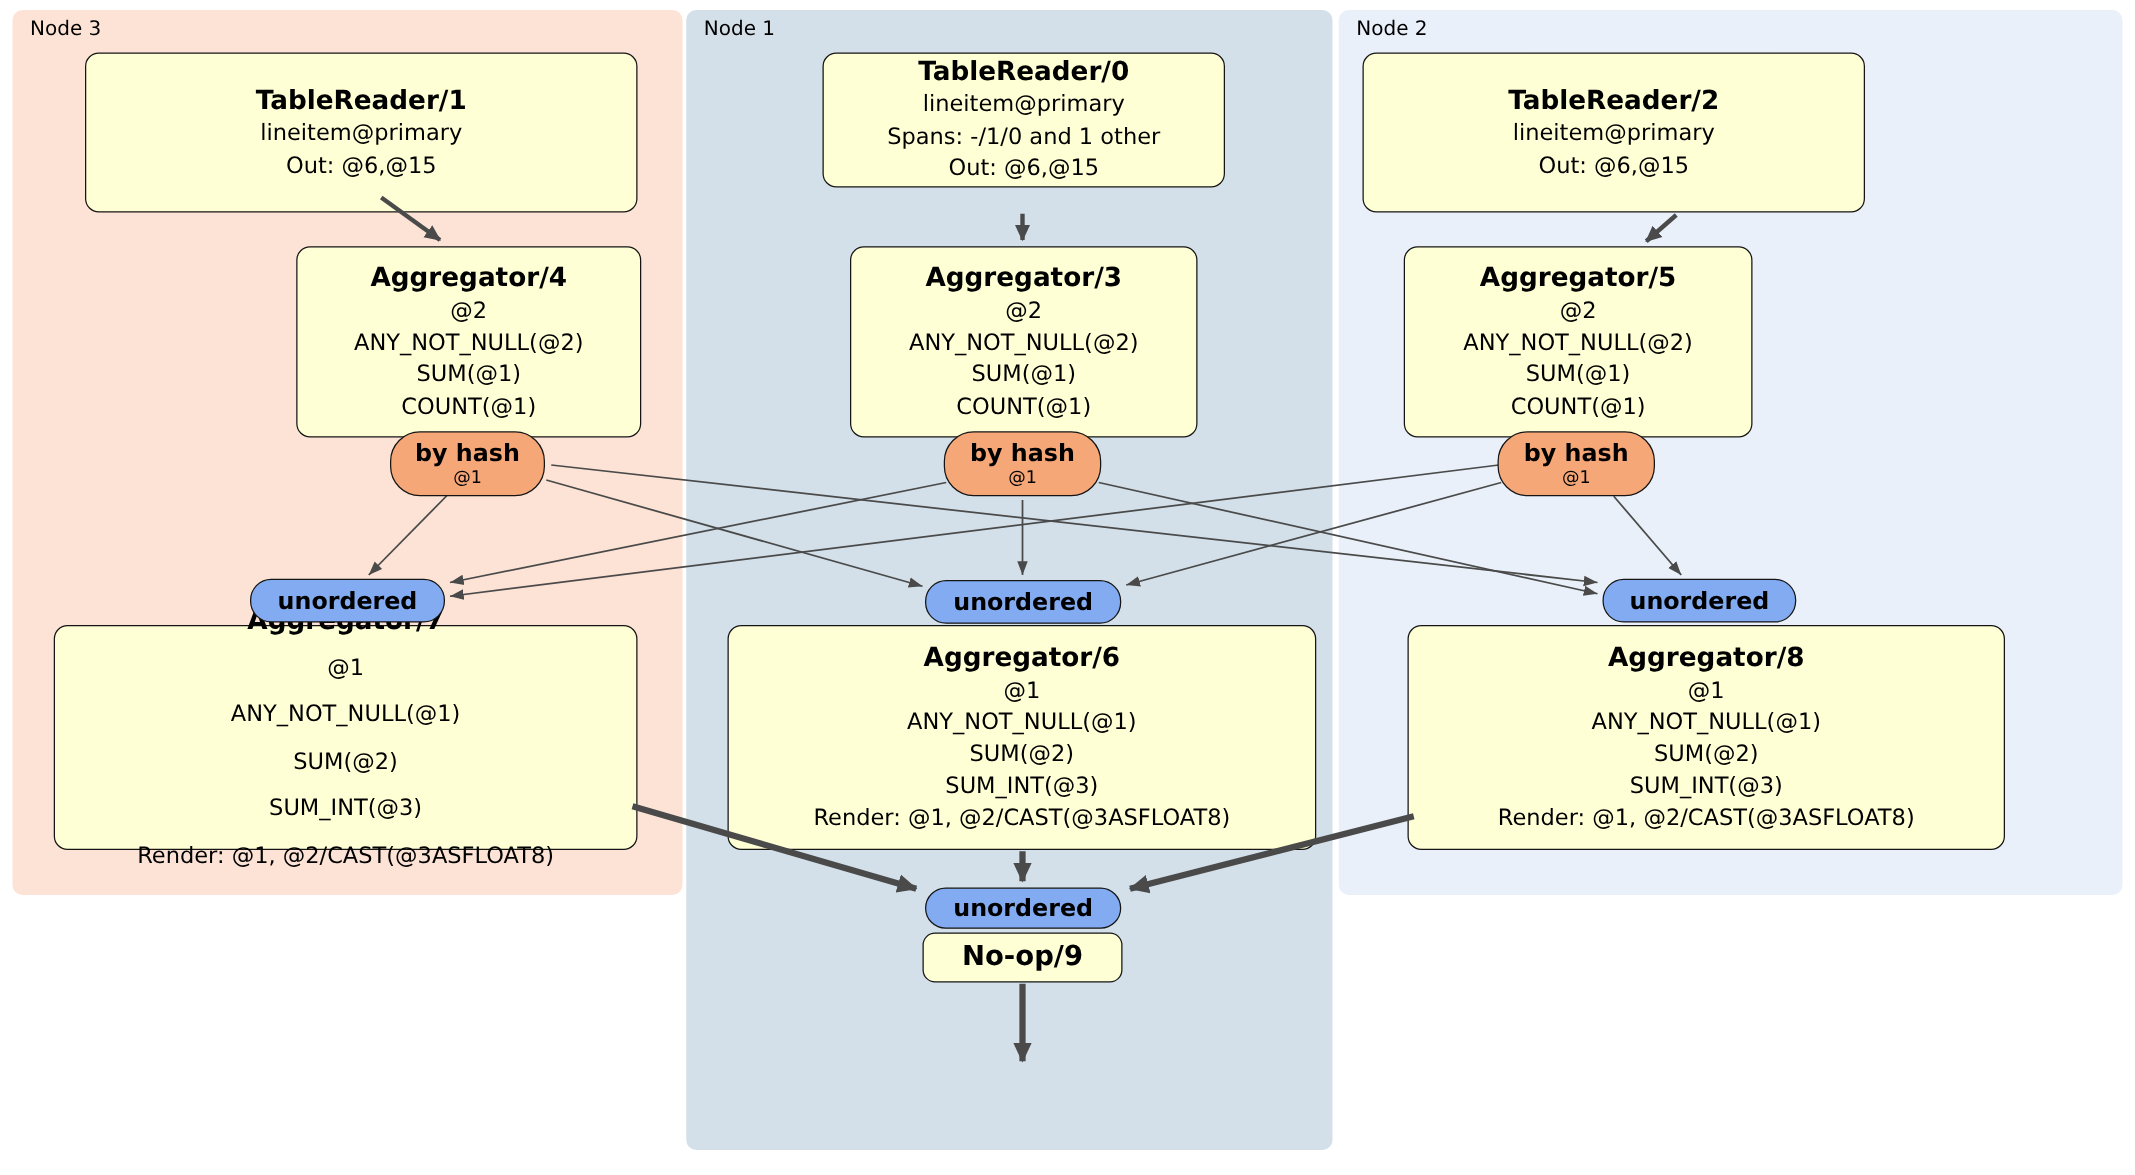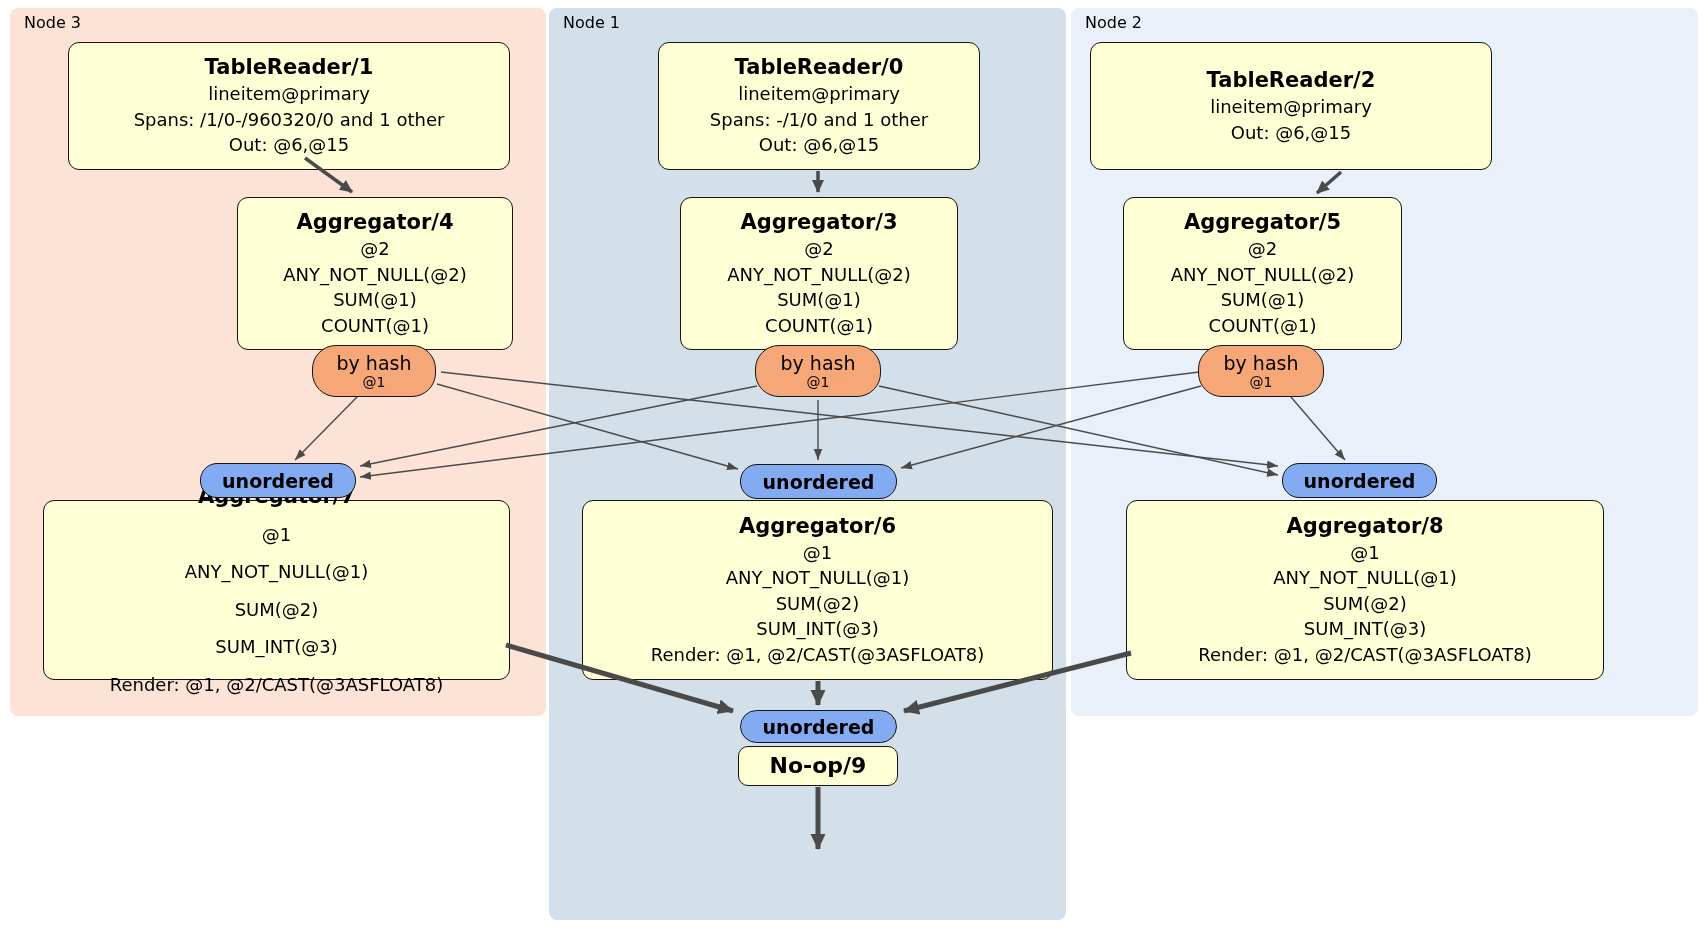--- a/index.html
+++ b/index.html
@@ -20,28 +20,28 @@
     display:flex;flex-direction:column;align-items:center;justify-content:center;
     text-align:center;z-index:3;box-sizing:border-box;padding:2px 3px;
   }
   .proc-title{font-weight:bold;font-size:21px;line-height:27px;white-space:nowrap;}
   .proc-row{font-size:18px;line-height:25.5px;white-space:nowrap;}
   .capsule{
     position:absolute;display:flex;flex-direction:column;align-items:center;justify-content:center;
     border:1.6px solid #151515;z-index:4;text-align:center;box-sizing:border-box;
   }
   .router{background:#f6a778;border-radius:24px;}
-  .router-label{font-weight:normal;font-size:19px;line-height:22px;}
+  .router-label{font-weight:bold;font-size:19px;line-height:22px;}
   .router-detail{font-size:14px;line-height:16px;}
   .stream{background:#82abf1;border-radius:17px;}
   .stream-label{font-weight:bold;font-size:19px;line-height:20px;}
   .final-title{font-weight:bold;font-size:22px;line-height:26px;white-space:nowrap;}
   
   .tr1{left:68px;top:42px;width:442px;height:128px;}
-  .tr0{left:658px;top:42px;width:322px;height:128px;text-align:right;}
+  .tr0{left:658px;top:42px;width:322px;height:108px;text-align:right;}
   .tr2{left:1090px;top:42px;width:402px;height:128px;}
   .agg4{left:237px;top:197px;width:276px;height:153px;}
   .agg3{left:680px;top:197px;width:278px;height:153px;}
   .agg5{left:1123px;top:197px;width:279px;height:153px;}
   .agg7{left:43px;top:500px;width:467px;height:180px;gap:12px;}
   .agg6{left:582px;top:500px;width:471px;height:180px;}
   .agg8{left:1126px;top:500px;width:478px;height:180px;}
   .bl{left:312px;top:345px;width:124px;height:52px;}
   .bc{left:755px;top:345px;width:126px;height:52px;}
   .br{left:1198px;top:345px;width:126px;height:52px;}
@@ -82,21 +82,20 @@
       <line x1="879" y1="386" x2="1278" y2="475" marker-end="url(#ah-thin)"></line>
       <line x1="1199" y1="372" x2="360" y2="477" marker-end="url(#ah-thin)"></line>
       <line x1="1201" y1="386" x2="901" y2="468" marker-end="url(#ah-thin)"></line>
       <line x1="1291" y1="397" x2="1345" y2="460" marker-end="url(#ah-thin)"></line>
     </g>
   </svg>
 
   <div class="proc tr1">
     <div class="proc-title">TableReader/1</div>
     <div class="proc-row">lineitem@primary</div>
-    <div class="proc-row">Spans: /1/0-/960320/0 and 1 other</div>
     <div class="proc-row">Out: @6,@15</div>
   </div>
   <div class="proc tr0">
     <div class="proc-title">TableReader/0</div>
     <div class="proc-row">lineitem@primary</div>
     <div class="proc-row">Spans: -/1/0 and 1 other</div>
     <div class="proc-row">Out: @6,@15</div>
   </div>
   <div class="proc tr2">
     <div class="proc-title">TableReader/2</div>

